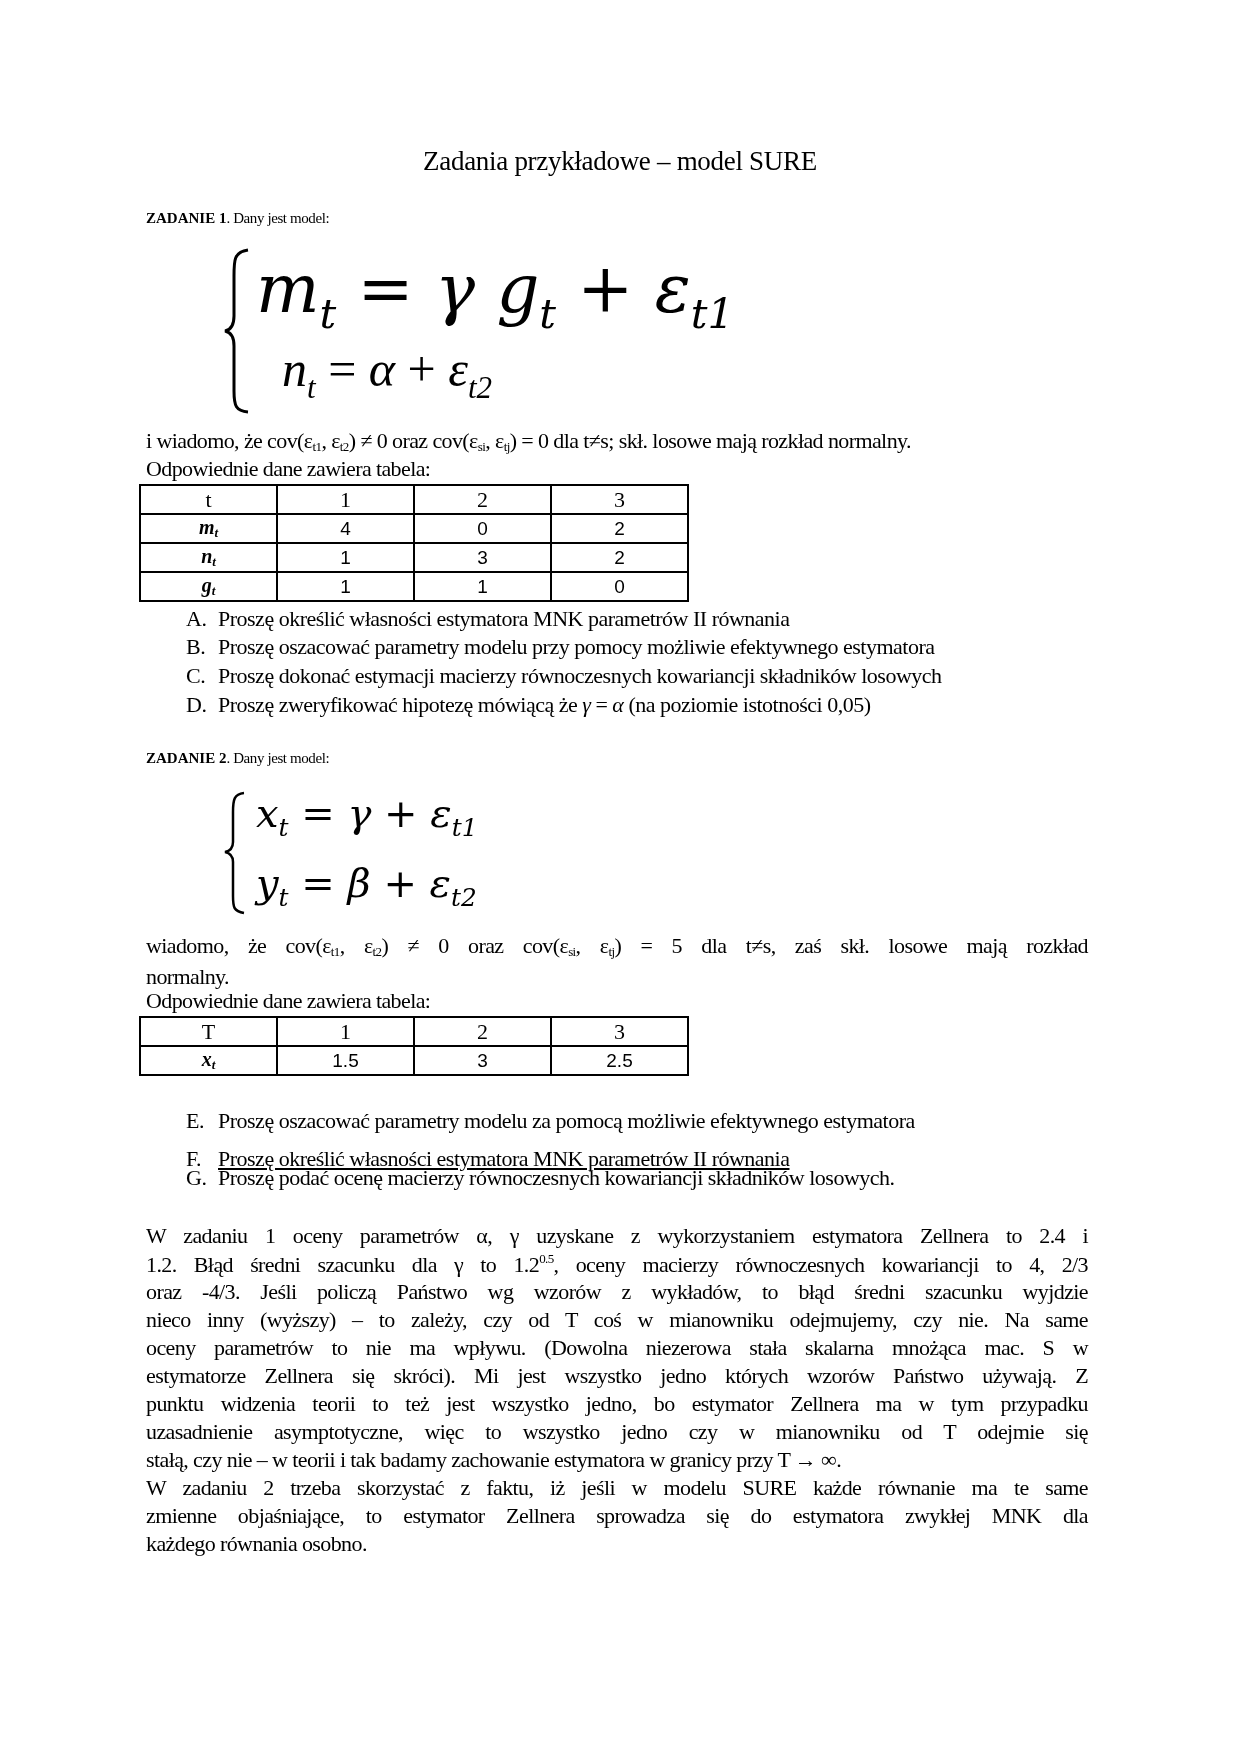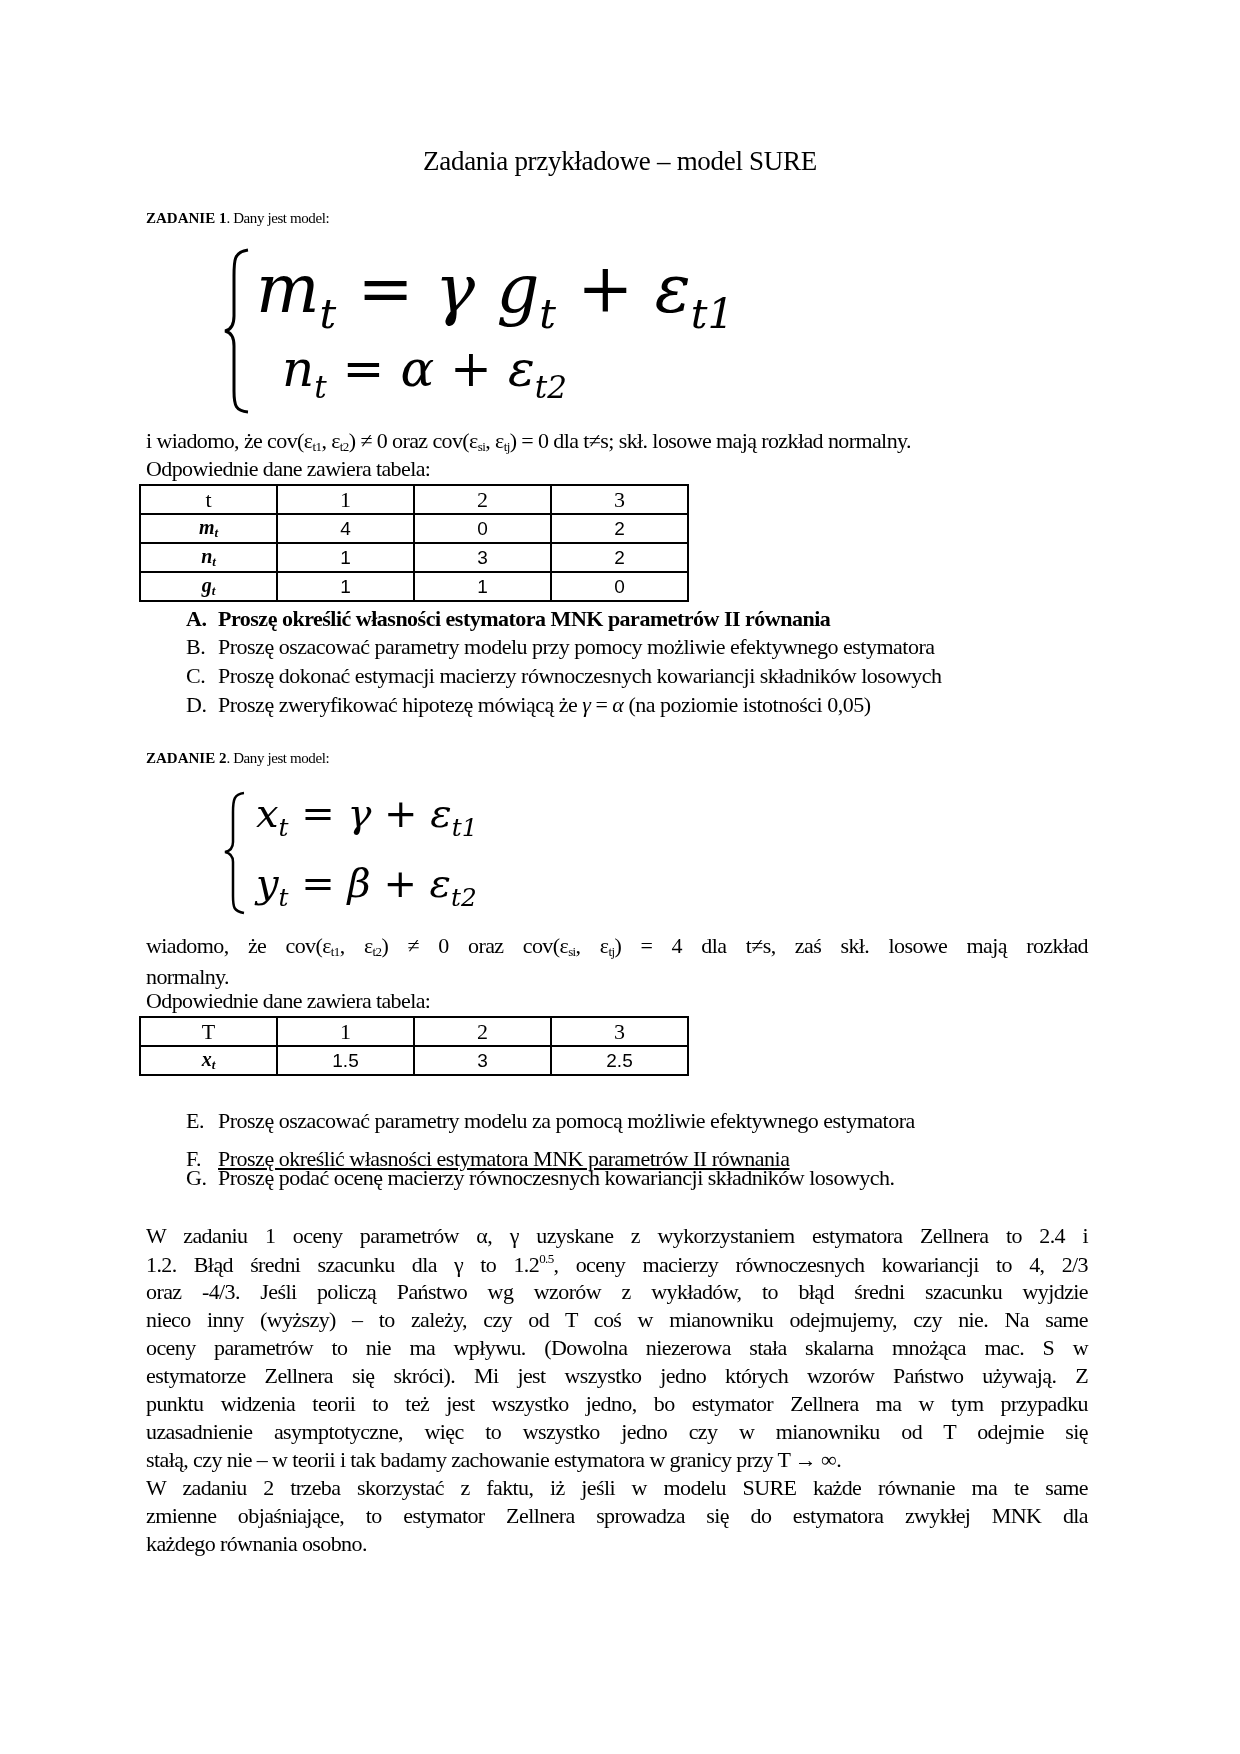--- a/index.html
+++ b/index.html
@@ -45,21 +45,21 @@
 
 <div class="abs mathrow math" style="top:250px; left:256px; font-size:67px;">
   <span class="mi">m</span><span class="msub mi">t</span>
   <span class="mr">=</span>
   <span class="mi">γ</span>
   <span class="mi">g</span><span class="msub mi">t</span>
   <span class="mr">+</span>
   <span class="mi">ε</span><span class="msub mi">t1</span>
 </div>
 
-<div class="abs mathrow math" style="top:340px; left:282px; font-size:50px;">
+<div class="abs mathrow math" style="top:340px; left:282px; font-size:50px;font-family:Liberation Serif, serif;">
   <span class="mi">n</span><span class="msub mi">t</span>
   <span class="mr">=</span>
   <span class="mi">α</span>
   <span class="mr">+</span>
   <span class="mi">ε</span><span class="msub mi">t2</span>
 </div>
 
 <div class="abs line" style="top:428px; left:146px; width:942px;"><span>i wiadomo, że cov(ε</span><span class="sub">t1</span><span>, ε</span><span class="sub">t2</span><span>) ≠ 0 oraz cov(ε</span><span class="sub">si</span><span>, ε</span><span class="sub">tj</span><span>) = 0 dla t≠s; skł. losowe mają rozkład normalny.</span></div>
 
 <div class="abs line" style="top:456px; left:146px;">Odpowiednie dane zawiera tabela:</div>
@@ -86,21 +86,21 @@
   </tr>
   <tr>
     <td class="rowlabel"><span>g</span><span class="sub">t</span></td>
     <td>1</td>
     <td>1</td>
     <td>0</td>
   </tr>
 </tbody>
   </table>
 
-<div class="abs item" style="top:606px; left:186px;font-weight:bold;"><span class="letter">A.</span><span>Proszę określić własności estymatora MNK parametrów II równania</span></div>
+<div class="abs item" style="top:606px; left:186px;"><span class="letter">A.</span><span>Proszę określić własności estymatora MNK parametrów II równania</span></div>
 <div class="abs item" style="top:634px; left:186px;"><span class="letter">B.</span><span>Proszę oszacować parametry modelu przy pomocy możliwie efektywnego estymatora</span></div>
 <div class="abs item" style="top:663px; left:186px;"><span class="letter">C.</span><span>Proszę dokonać estymacji macierzy równoczesnych kowariancji składników losowych</span></div>
 <div class="abs item" style="top:692px; left:186px;"><span class="letter">D.</span><span>Proszę zweryfikować hipotezę mówiącą że </span><i>γ</i><span> = </span><i>α</i><span> (na poziomie istotności 0,05)</span></div>
 
 <div class="abs heading" style="top:750px; left:146px;"><b>ZADANIE 2</b><span>. Dany jest model:</span></div>
 
 <svg class="abs" style="top:790px; left:222px;" width="26" height="126">
   <path d="M22 3 C12 4, 11 10, 11 22 L11 52 C11 58, 8 61, 3 62 C8 63, 11 66, 11 72 L11 106 C11 118, 12 121, 22 123" fill="none" stroke="#000" stroke-width="2.5"></path>
 </svg>
 
@@ -113,21 +113,21 @@
 </div>
 
 <div class="abs mathrow math" style="top:860px; left:256px; font-size:40px;">
   <span class="mi">y</span><span class="msub mi">t</span>
   <span class="mr">=</span>
   <span class="mi">β</span>
   <span class="mr">+</span>
   <span class="mi">ε</span><span class="msub mi">t2</span>
 </div>
 
-<div class="abs just" style="top:933px; left:146px; width:942px;"><span>wiadomo, że cov(ε</span><span class="sub">t1</span><span>, ε</span><span class="sub">t2</span><span>) ≠ 0 oraz cov(ε</span><span class="sub">si</span><span>, ε</span><span class="sub">tj</span><span>) = 4 dla t≠s, zaś skł. losowe mają rozkład</span></div>
+<div class="abs just" style="top:933px; left:146px; width:942px;"><span>wiadomo, że cov(ε</span><span class="sub">t1</span><span>, ε</span><span class="sub">t2</span><span>) ≠ 0 oraz cov(ε</span><span class="sub">si</span><span>, ε</span><span class="sub">tj</span><span>) = 5 dla t≠s, zaś skł. losowe mają rozkład</span></div>
 <div class="abs line" style="top:964px; left:146px;text-align:right;">normalny.</div>
 
 <div class="abs line" style="top:988px; left:146px;">Odpowiednie dane zawiera tabela:</div>
 
 <table class="data" style="top:1016px; left:139px;">
   <tbody>
       <tr>
     <td class="hdr">T</td>
     <td class="hdr">1</td>
     <td class="hdr">2</td>

